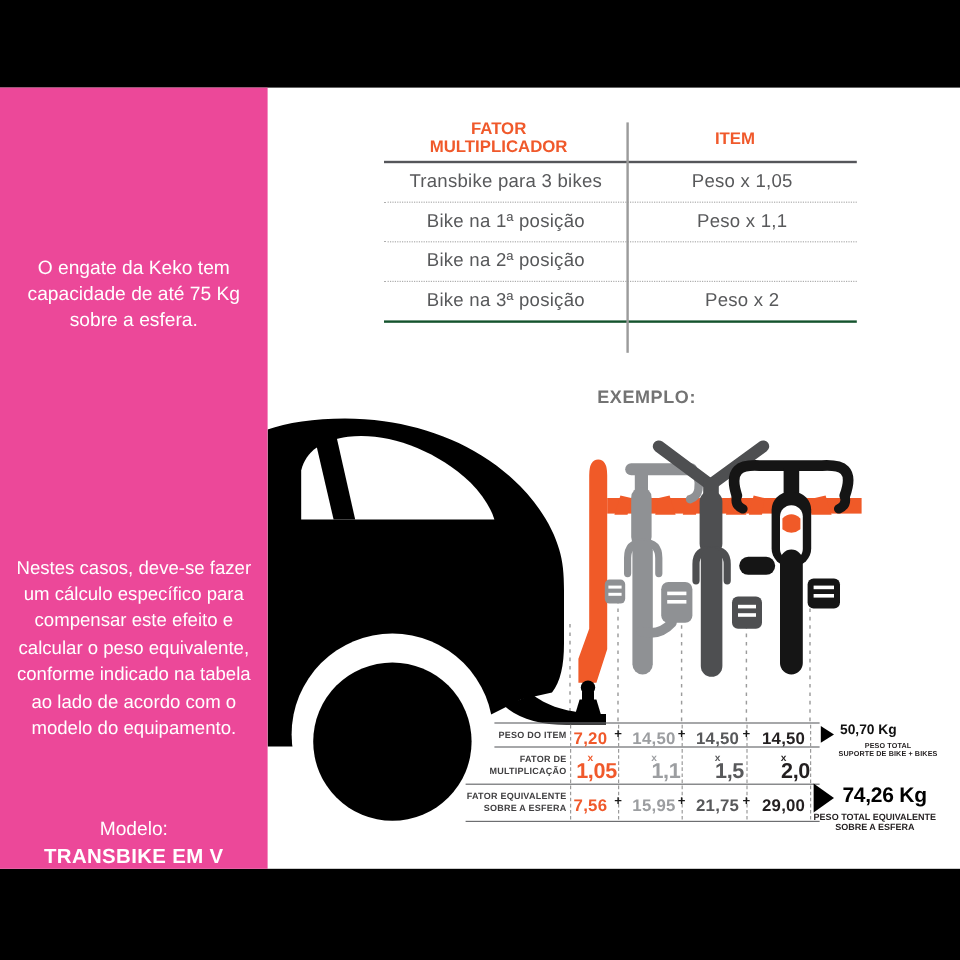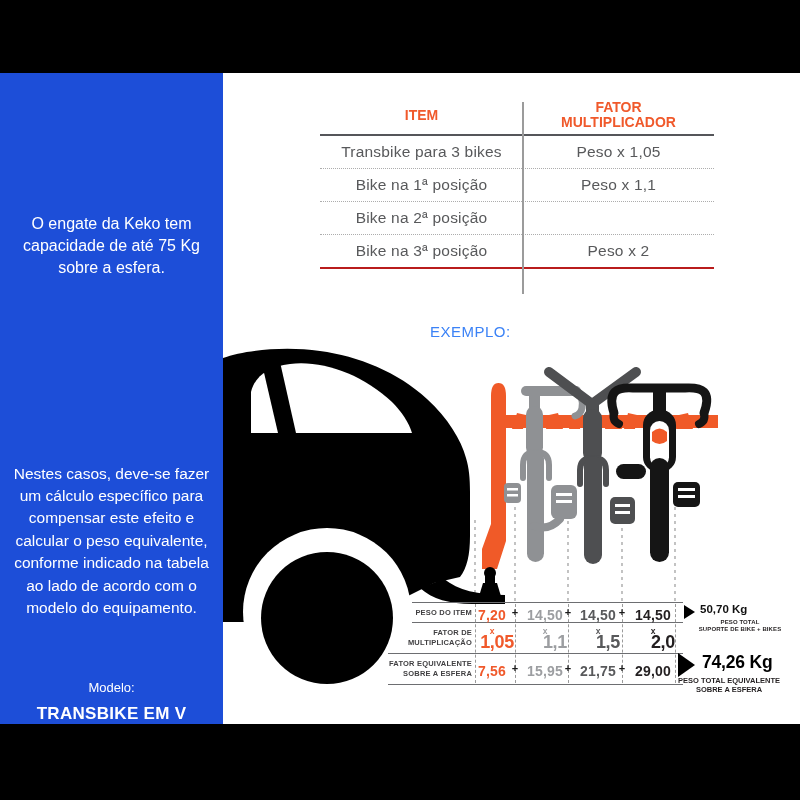--- a/index.html
+++ b/index.html
@@ -1,43 +1,43 @@
 <!DOCTYPE html>
 <html><head>
 <meta charset="utf-8">
 <style>
   html,body{margin:0;padding:0;width:800px;height:800px;overflow:hidden;background:#fff;
             font-family:"Liberation Sans",sans-serif;}
   .abs{position:absolute;}
   
   #top-bar{left:0;top:0;width:800px;height:73px;background:#000;}
   #bottom-bar{left:0;top:724px;width:800px;height:76px;background:#000;}
-  #sidebar{left:0;top:73px;width:223px;height:651px;background:#1d4ed8;}
+  #sidebar{left:0;top:73px;width:223px;height:651px;background:#ec4899;}
   .side-p{position:absolute;left:10px;width:203px;text-align:center;color:#fff;}
   #side-p1{top:124px;font-size:16px;line-height:22px;font-weight:400;}
   #side-p2{top:233px;font-size:16.5px;line-height:22px;font-weight:700;}
   #side-p3{top:374px;font-size:15.5px;line-height:22.4px;font-weight:400;}
-  #side-model-label{top:594px;font-size:13px;}
+  #side-model-label{top:594px;font-size:16px;}
   #side-model-name{top:614px;font-size:17px;font-weight:700;letter-spacing:.3px;}
   
   #factor-table{left:320px;top:100px;width:394px;}
   .ft-head{display:flex;border-bottom:2px solid #55565A;padding-bottom:4px;min-height:30px;align-items:center;}
   .ft-hcell{color:#F0592B;font-weight:700;font-size:14px;line-height:15px;text-align:center;}
   .ft-hcell.c1{width:203px;}
   .ft-hcell.c2{width:191px;}
   .ft-hcell.c2 span{display:inline-block;max-width:125px;}
   .ft-row{display:flex;height:32px;align-items:center;border-bottom:1px dotted #ADADAD;}
-  .ft-row.last{border-bottom:2px solid #b91c1c;}
+  .ft-row.last{border-bottom:2px solid #14532d;}
   .ft-cell{font-size:15.5px;color:#58595B;text-align:center;letter-spacing:.2px;}
   .ft-cell.c1{width:203px;}
   .ft-cell.c2{width:191px;}
   #ft-divider{left:202px;top:2px;width:1.5px;height:192px;background:#9b9b9b;}
   
-  #exemplo{left:430px;top:323px;width:150px;text-align:left;color:#3b82f6;
-           font-weight:400;font-size:15px;letter-spacing:.5px;}
+  #exemplo{left:430px;top:323px;width:150px;text-align:right;color:#737373;
+           font-weight:700;font-size:15px;letter-spacing:.5px;}
   
   .hline{position:absolute;height:1.2px;background:#6d6e71;}
   .vdash{position:absolute;width:0;border-left:1px dashed #9b9b9b;}
   .calc-label{position:absolute;text-align:right;color:#414042;font-size:7.5px;font-weight:700;
               line-height:9.5px;letter-spacing:.2px;}
   .calc-val{position:absolute;text-align:center;font-size:14px;font-weight:700;letter-spacing:.2px;}
   .calc-plus{position:absolute;text-align:center;font-size:11px;font-weight:900;color:#1a1a1a;}
   .calc-x{position:absolute;text-align:center;font-size:8.5px;font-weight:700;line-height:8px;}
   .calc-big{position:absolute;text-align:right;font-size:18px;font-weight:700;letter-spacing:-.3px;}
   .col-o{color:#F0592B;} .col-lg{color:#9C9EA1;} .col-dg{color:#58595B;} .col-bk{color:#231F20;}
@@ -60,22 +60,22 @@
 
 <div class="abs" id="sidebar">
   <p class="side-p" id="side-p1">O engate da Keko tem capacidade de até 75 Kg sobre a esfera.</p>
   <p class="side-p" id="side-p3">Nestes casos, deve-se fazer um cálculo específico para compensar este efeito e calcular o peso equivalente, conforme indicado na tabela ao lado de acordo com o modelo do equipamento.</p>
   <p class="side-p" id="side-model-label">Modelo:</p>
   <p class="side-p" id="side-model-name">TRANSBIKE EM V</p>
 </div>
 
 <div class="abs" id="factor-table">
   <div class="ft-head">
+    <div class="ft-hcell c2"><span>FATOR MULTIPLICADOR</span></div>
     <div class="ft-hcell c1">ITEM</div>
-    <div class="ft-hcell c2"><span>FATOR MULTIPLICADOR</span></div>
   </div>
   <div class="ft-row">
     <div class="ft-cell c1">Transbike para 3 bikes</div>
     <div class="ft-cell c2">Peso x 1,05</div>
   </div>
   <div class="ft-row">
     <div class="ft-cell c1">Bike na 1ª posição</div>
     <div class="ft-cell c2">Peso x 1,1</div>
   </div>
   <div class="ft-row">

